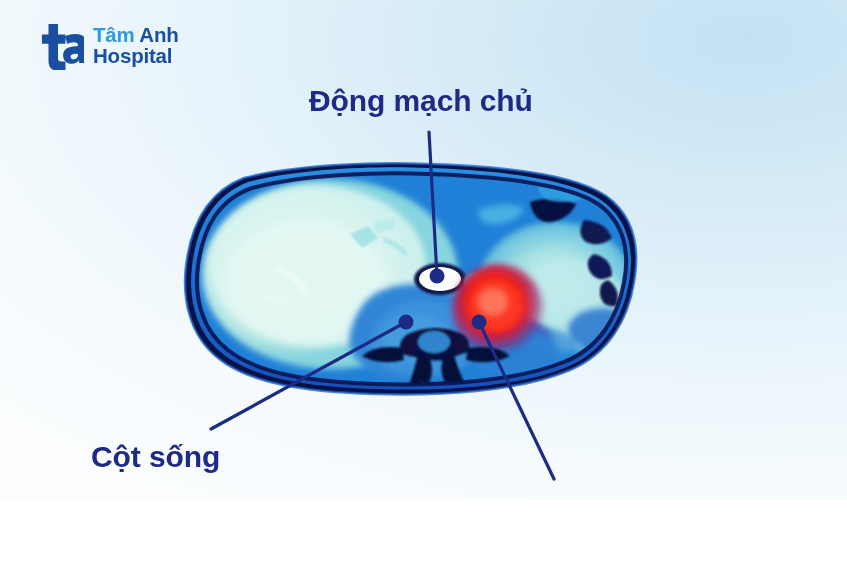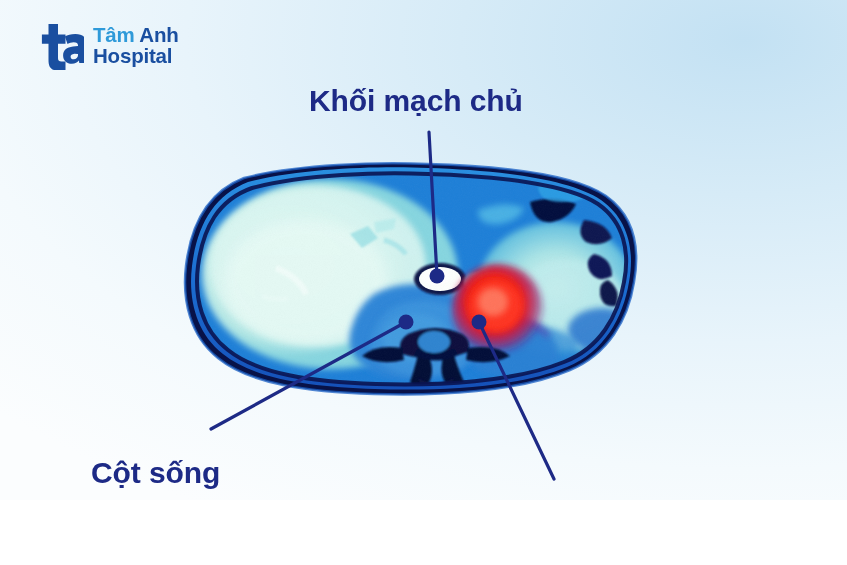--- a/index.html
+++ b/index.html
@@ -66,21 +66,21 @@
     white-space: nowrap;
     letter-spacing: -0.1px;
   }
   #label-aorta {
     left: 309px;
     top: 84px;
     font-size: 30px;
   }
   #label-spine {
     left: 91px;
-    top: 456px;
+    top: 440px;
     font-size: 30px;
   }
   #label-tumor {
     left: 410px;
     top: 484px;
     font-size: 30px;
   }
 </style>
 </head>
 <body>
@@ -265,18 +265,18 @@
       <line x1="406" y1="322" x2="211" y2="429"></line>
       <line x1="479" y1="322" x2="554" y2="479"></line>
     </g>
     <g fill="#1d2a86">
       <circle cx="437" cy="276" r="7.5"></circle>
       <circle cx="406" cy="322" r="7.5"></circle>
       <circle cx="479" cy="322" r="7.5"></circle>
     </g>
   </svg>
 
-  <div class="label" id="label-aorta">Khối mạch chủ</div>
+  <div class="label" id="label-aorta">Động mạch chủ</div>
 
   <div class="label" id="label-spine">Cột sống</div>
 
 
 </div>
 
 </body></html>

